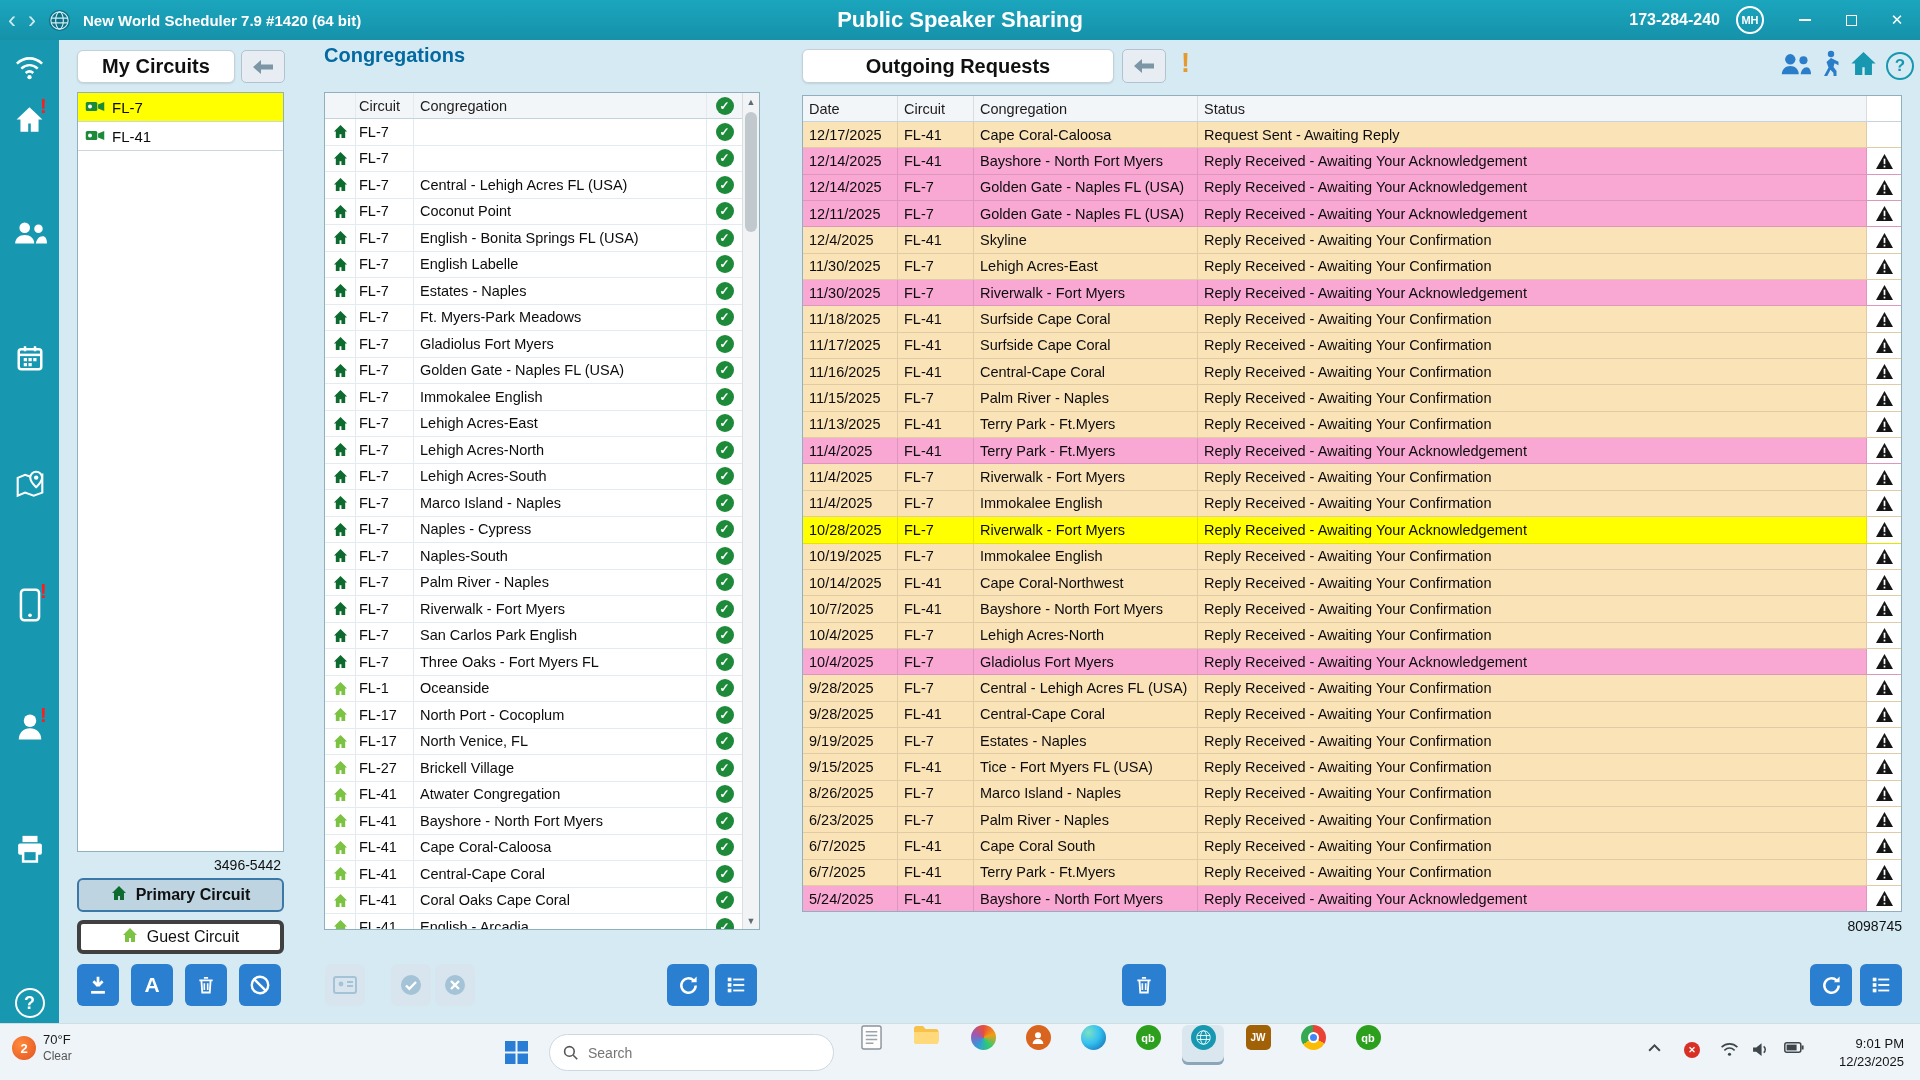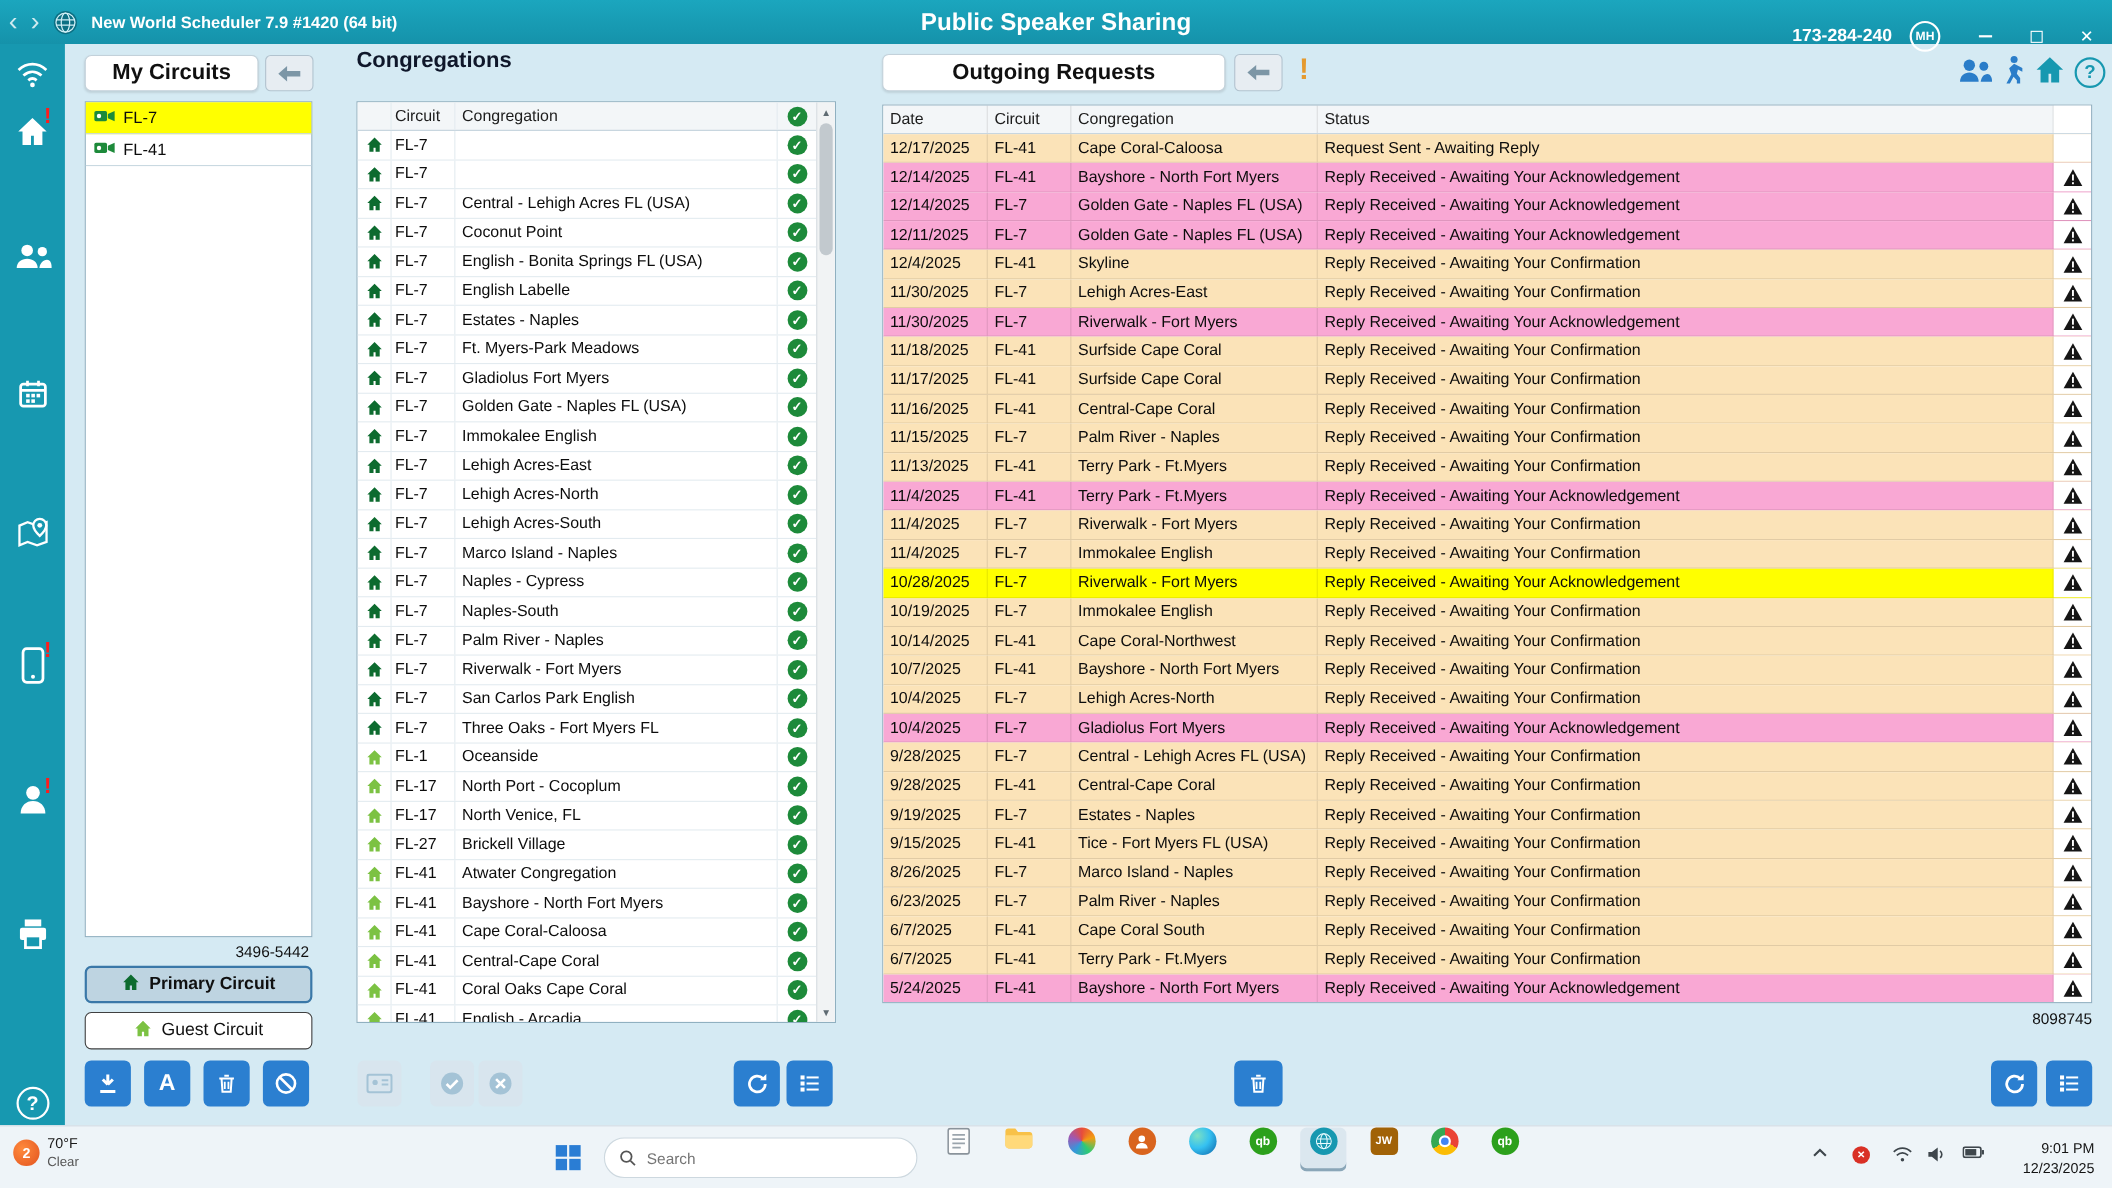--- a/index.html
+++ b/index.html
@@ -9,21 +9,21 @@
 
   
   .titlebar { position:absolute; top:0; left:0; width:1920px; height:40px;
     background:linear-gradient(180deg,#1ba6be,#1592aa); color:#fff; z-index:9; }
   .tb-nav { position:absolute; left:8px; top:0; height:40px; display:flex; align-items:center; gap:12px; }
   .tb-chev { font-size:24px; line-height:1; color:rgba(255,255,255,.8); }
   .tb-logo { display:flex; align-items:center; }
   .tb-apptitle { font-size:15px; font-weight:bold; white-space:nowrap; }
   .tb-center { position:absolute; left:0; right:0; top:0; height:40px; display:flex; align-items:center; justify-content:center;
     font-size:22px; font-weight:bold; pointer-events:none; }
-  .tb-right { position:absolute; right:0; top:13px; height:40px; display:flex; align-items:center; }
+  .tb-right { position:absolute; right:0; top:0; height:40px; display:flex; align-items:center; }
   .tb-license { font-size:16px; font-weight:bold; margin-right:16px; }
   .tb-avatar { width:28px; height:28px; border:2px solid #fff; border-radius:50%; display:flex; align-items:center; justify-content:center;
     font-size:11px; font-weight:bold; margin-right:18px; }
   .winbtn { width:46px; height:40px; display:flex; align-items:center; justify-content:center; font-size:15px; }
   .winbtn .bar { width:12px; height:2px; background:#fff; }
   .winbtn .sq { width:11px; height:11px; border:1.5px solid #fff; }
 
   
   .sidebar { position:absolute; left:0; top:40px; width:59px; height:983px; background:#1798b0; }
   .sb-ic { position:absolute; left:0; width:59px; display:flex; justify-content:center; }
@@ -33,31 +33,31 @@
 
   
   .content { position:absolute; left:59px; top:40px; width:1861px; height:983px; }
 
   .panel-title-box { position:absolute; background:#fff; border:1px solid #c3d1da; border-radius:6px;
     display:flex; align-items:center; justify-content:center; font-weight:bold; font-size:20px; color:#101010;
     box-shadow:0 1px 2px rgba(0,0,0,.10); }
   .sq-btn { position:absolute; background:#e7edf2; border:1px solid #b2c3cf; border-radius:5px;
     display:flex; align-items:center; justify-content:center; }
 
-  .section-title { position:absolute; font-size:20px; font-weight:bold; color:#0f172a; }
+  .section-title { position:absolute; font-size:20px; font-weight:bold; color:#0369a1; }
 
   
   .mc-list { position:absolute; left:18px; top:52px; width:207px; height:760px; background:#fff; border:1px solid #90b0c0; }
   .mc-row { height:29px; display:flex; align-items:center; gap:7px; padding-left:7px; border-bottom:1px solid #c9d9e1; font-size:15px; color:#0c0c0c; }
   .mc-row.sel { background:#ffff00; }
   .mc-ref { position:absolute; left:18px; top:817px; width:207px; text-align:right; font-size:14px; color:#101010; padding-right:3px; }
   .pill-btn { position:absolute; left:18px; width:207px; height:34px; border-radius:6px;
     display:flex; align-items:center; justify-content:center; gap:9px; font-size:16px; color:#101010; }
   .primary-btn { top:838px; background:#bed4e1; border:2px solid #3a78a8; font-weight:bold; }
-  .guest-btn { top:880px; background:#fff; border:1px solid #404040; }
+  .guest-btn { top:880px; background:#fff; border:4px solid #404040; }
 
   .tool-btn { position:absolute; top:924px; width:42px; height:42px; border-radius:6px; background:#2b7fd0;
     color:#fff; display:flex; align-items:center; justify-content:center; }
   .tool-btn.disabled { background:#d8e5ee; color:#a4c3d6; }
   .tool-a { font-size:21px; font-weight:bold; }
 
   
   .cg-table { position:absolute; left:265px; top:52px; width:436px; height:838px; background:#fff; border:1px solid #90b0c0; overflow:hidden; }
   .cg-inner { position:absolute; left:0; top:0; right:17px; bottom:0; overflow:hidden; }
   .cg-head { display:flex; height:26px; background:#f3f6f8; border-bottom:1px solid #c4d3dc; align-items:center; font-size:14.5px; color:#1c1c1c; }

